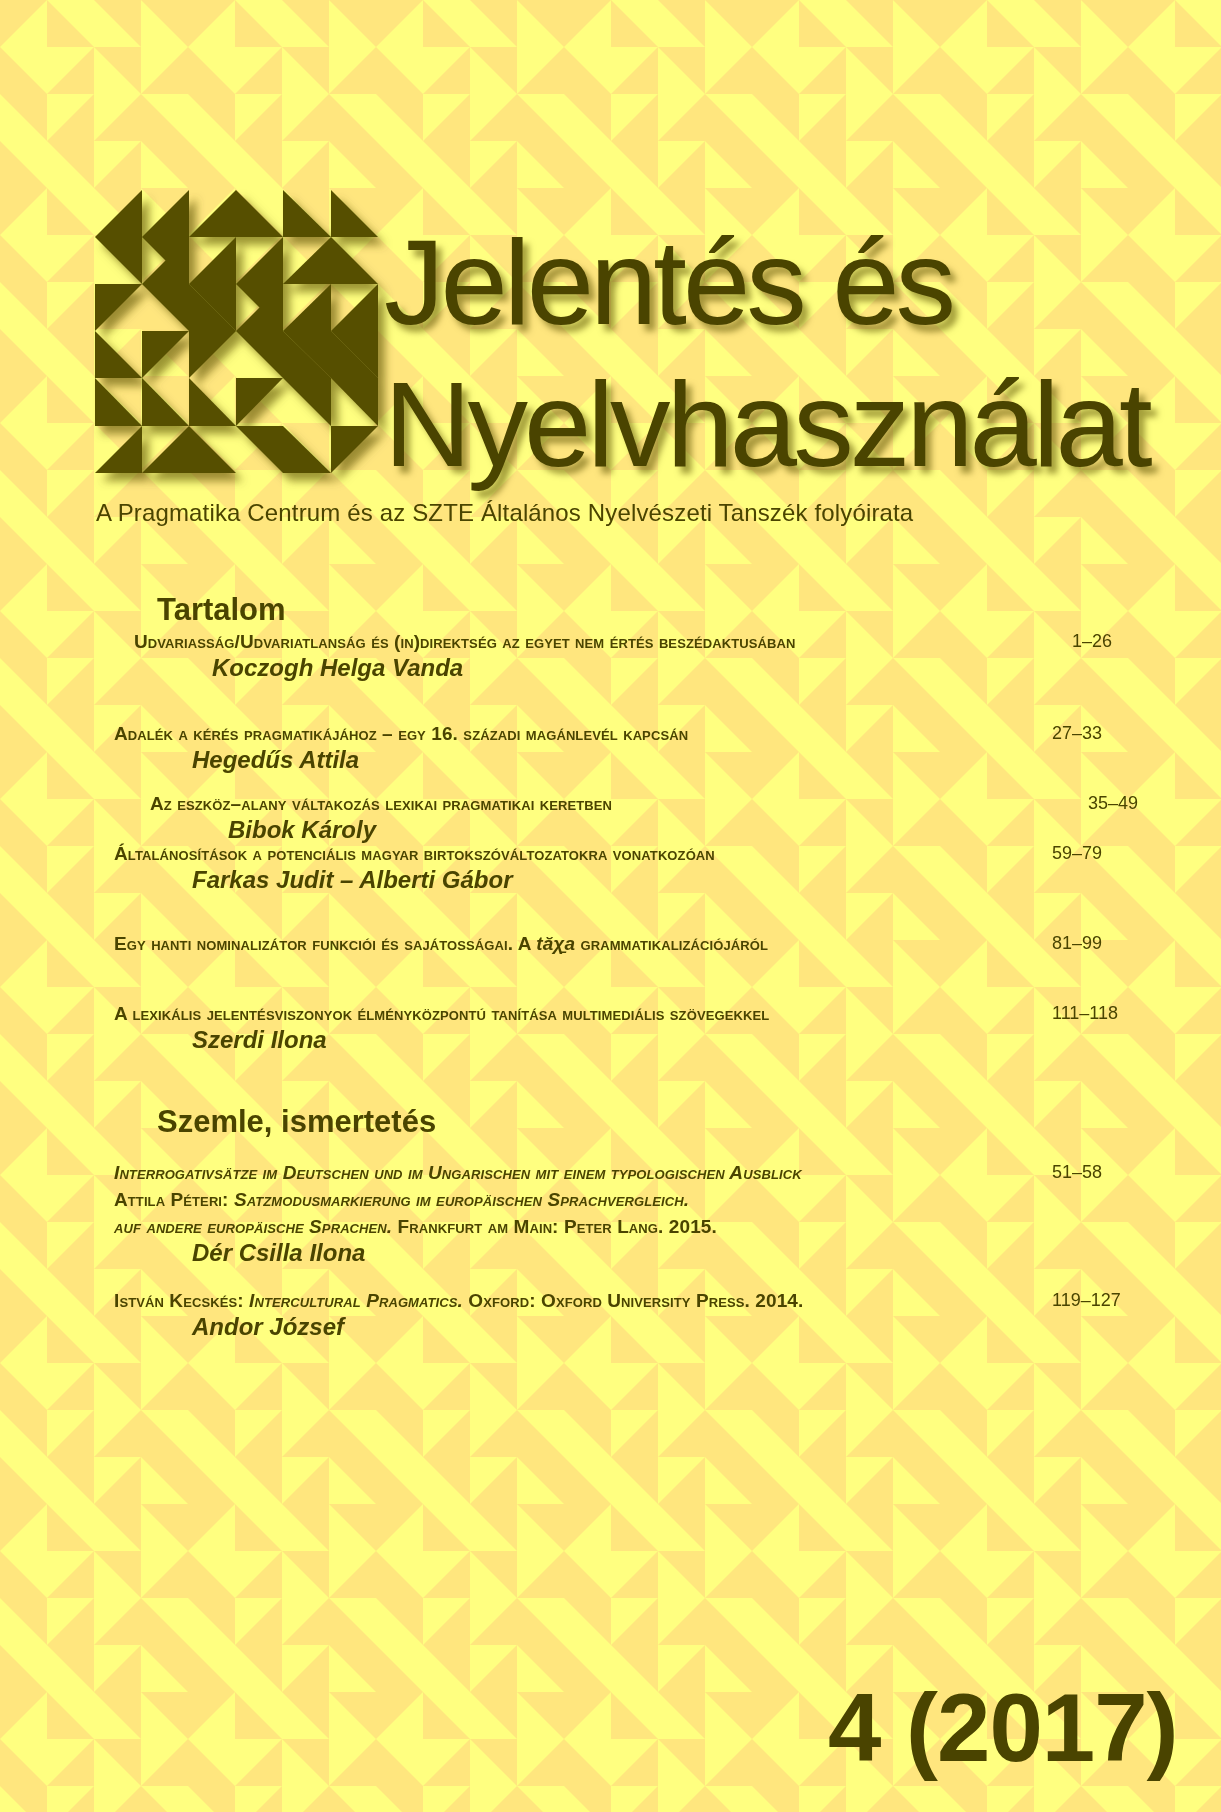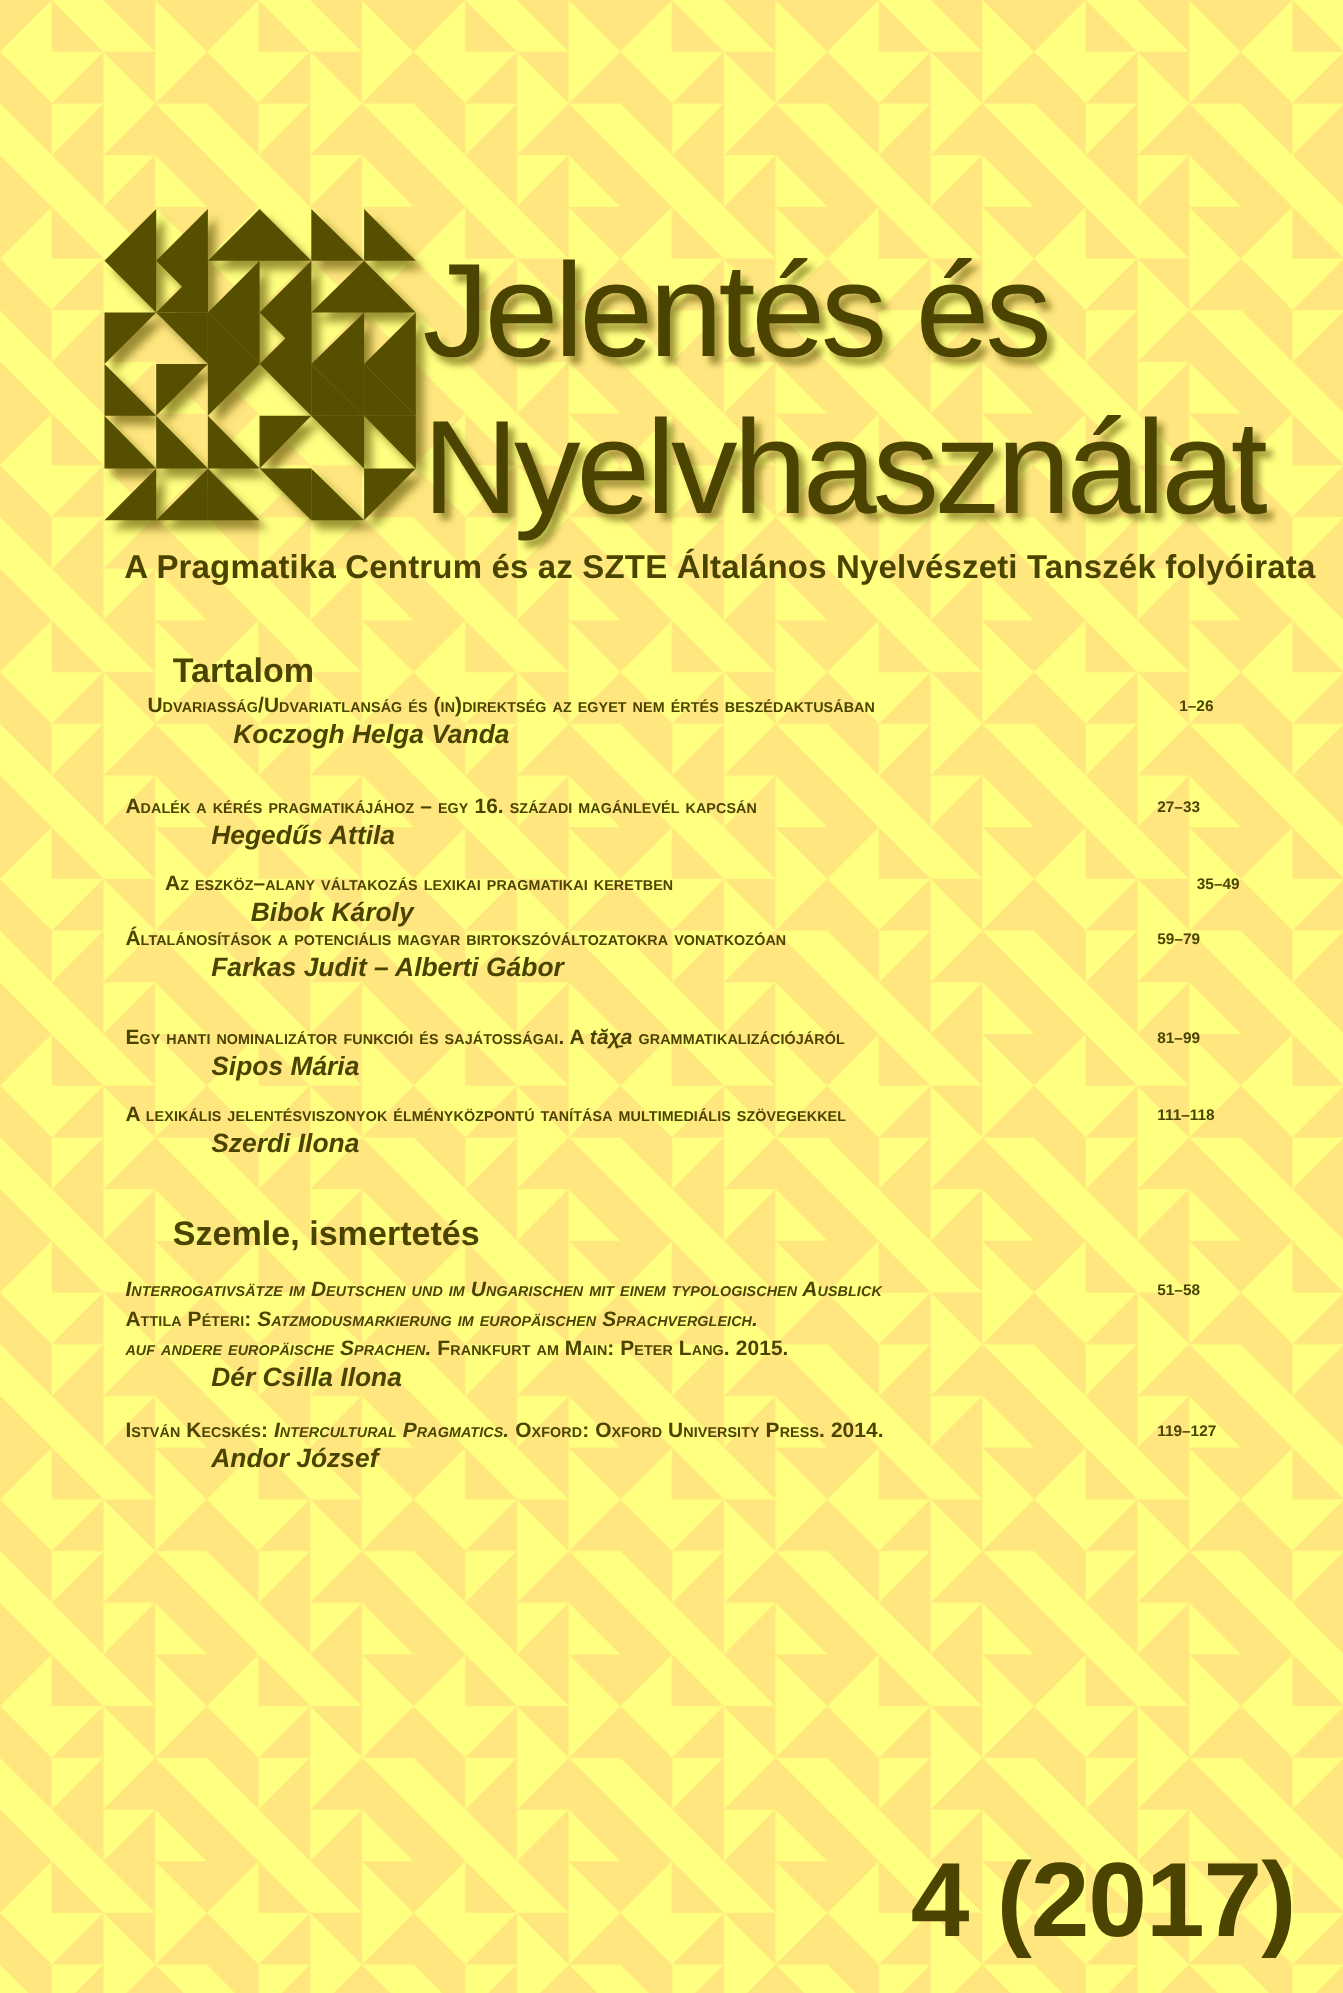--- a/index.html
+++ b/index.html
@@ -14,38 +14,38 @@
   .logo { left: 95px; top: 190px; width: 283px; height: 283px; }
   .logo svg { overflow: visible; }
   .title-line {
     position: absolute; left: 384px; font-size: 121px; line-height: 1; white-space: nowrap;
     letter-spacing: -4px; color: #4A4400;
     text-shadow: 6px 7px 6px rgba(90,80,0,0.55);
   }
   .title1 { top: 222px; }
   .title2 { top: 364px; }
   .subtitle {
-    position: absolute; left: 113px; top: 499px; font-size: 30px; font-weight: bold;
+    position: absolute; left: 96px; top: 499px; font-size: 24px; font-weight: normal;
     white-space: nowrap; letter-spacing: 0.15px;
   }
   .section-heading {
     position: absolute; left: 157px; font-size: 31px; font-weight: bold; white-space: nowrap;
   }
   .entry { position: absolute; left: 114px; width: 1100px; }
   .entry-title {
     font-size: 19px; font-weight: bold; white-space: nowrap; line-height: 27px;
     font-variant: small-caps; letter-spacing: 0.1px;
   }
   .entry-title i { font-style: italic; }
   .entry-author {
     font-size: 24px; font-weight: bold; font-style: italic; padding-left: 78px; line-height: 26px;
     white-space: nowrap;
   }
   .entry-pages {
-    position: absolute; left: 938px; top: 0; font-size: 14px; font-weight: bold; white-space: nowrap;
+    position: absolute; left: 938px; top: 0; font-size: 18px; font-weight: normal; white-space: nowrap;
     line-height: 27px;
   }
   .issue {
     position: absolute; left: 828px; top: 1680px; font-size: 96px; font-weight: bold;
     white-space: nowrap; line-height: 1; letter-spacing: -1px;
   }
 </style>
 </head>
 <body>
 
@@ -160,21 +160,20 @@
 </div>
 
 <div class="layer entry" style="top:840px;">
   <div class="entry-title">Általánosítások a potenciális magyar birtokszóváltozatokra vonatkozóan</div>
   <div class="entry-author">Farkas Judit – Alberti Gábor</div>
   <div class="entry-pages">59–79</div>
 </div>
 
 <div class="layer entry" style="top:930px;">
   <div class="entry-title"><span>Egy hanti nominalizátor funkciói és sajátosságai. A </span><i style="font-variant:normal;">tăχ̱a</i><span> grammatikalizációjáról</span></div>
-  <div class="entry-author">Sipos Mária</div>
   <div class="entry-pages">81–99</div>
 </div>
 
 <div class="layer entry" style="top:1000px;">
   <div class="entry-title">A lexikális jelentésviszonyok élményközpontú tanítása multimediális szövegekkel</div>
   <div class="entry-author">Szerdi Ilona</div>
   <div class="entry-pages">111–118</div>
 </div>
 
 <div class="layer section-heading" style="top:1104px;">Szemle, ismertetés</div>

